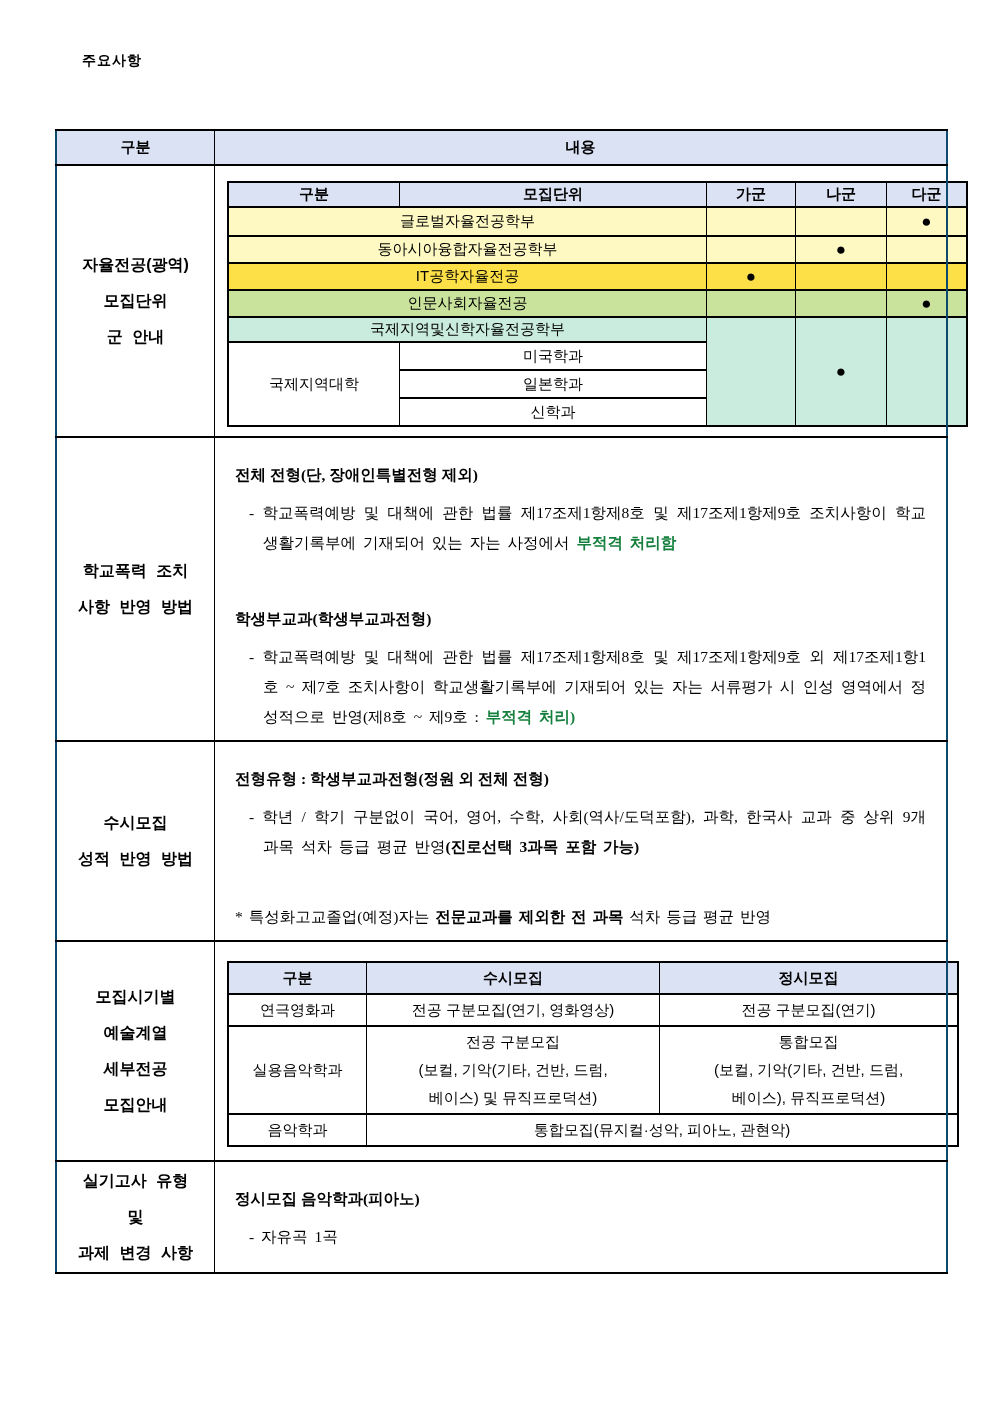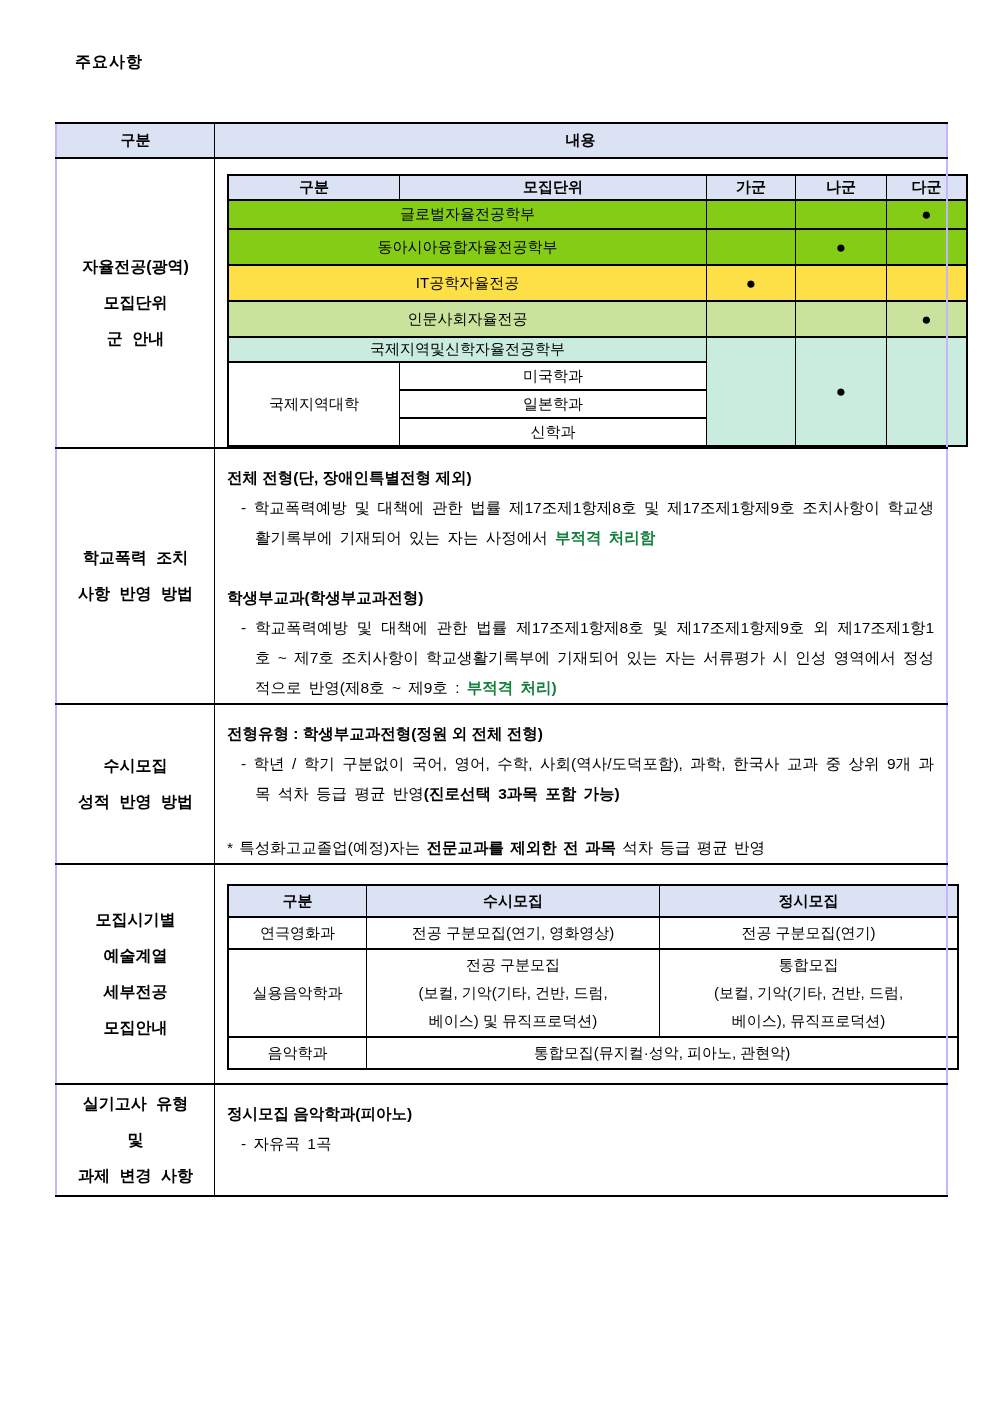--- a/index.html
+++ b/index.html
@@ -1,53 +1,53 @@
 <!DOCTYPE html>
 <html><head>
 <meta charset="utf-8">
 <style>
   html,body{margin:0;padding:0;background:#ffffff;}
   .page{position:relative;width:992px;height:1403px;background:#fff;
         font-family:"Liberation Sans","DejaVu Sans",sans-serif;color:#000;overflow:hidden;}
-  .doc-title{position:absolute;left:75px;top:52px;font-size:16px;font-weight:bold;letter-spacing:1px;}
+  .doc-title{position:absolute;left:82px;top:52px;font-size:14px;font-weight:bold;letter-spacing:1px;}
 
   
   table{border-collapse:collapse;table-layout:fixed;}
-  .main{position:absolute;left:55px;top:122px;width:886px;border:2px solid #c4b5fd;}
+  .main{position:absolute;left:55px;top:129px;width:886px;border:2px solid #0c4a6e;}
   .main > tbody > tr > th,
   .main > tbody > tr > td{border:1px solid #000;border-top-width:2px;border-bottom-width:2px;}
   .main .col-cat{width:155px;}
   .main .col-body{width:729px;}
   .main .hdr-row{height:35px;}
   .main .hdr-cell{background:#dbe2f3;font-size:15px;font-weight:bold;text-align:center;vertical-align:middle;}
   .cat-cell{text-align:center;vertical-align:middle;font-weight:bold;font-size:16px;
             line-height:36px;white-space:pre-line;word-spacing:5px;}
   .body-cell{vertical-align:top;padding:0;}
 
   
   .txt{padding:14px 12px 0 12px;font-size:15.5px;}
-  .txt p{margin:0;}
+  .txt p{margin:8px;font-family:Liberation Serif, serif;}
   .h{font-weight:bold;line-height:30px;}
   .bullet{padding-left:28px;text-indent:-14px;text-align:justify;line-height:30px;word-spacing:3px;}
   .note{line-height:30px;word-spacing:2px;}
   .gap30{height:30px;}
   .gap24{height:24px;}
   .blue{color:#15803d;font-weight:bold;}
   .b{font-weight:bold;}
   .pre{white-space:pre-line;}
 
   
   .inner{margin:15px 0 0 12px;width:714px;border:2px solid #000;font-size:15px;}
   .inner td{border:1px solid #000;border-top-width:2px;border-bottom-width:2px;
             text-align:center;vertical-align:middle;padding:1px 2px;}
   .inner .ihdr{background:#dbe2f3;font-weight:bold;}
   .t1 .c-gubun{width:166px;}  .t1 .c-unit{width:302px;}
   .t1 .c-ga{width:84px;} .t1 .c-na{width:86px;} .t1 .c-da{width:75px;}
-  .t1 tr{height:36px;} .t1 tr.ihdr-row{height:25px;}
-  .bg-red{background:#84cc16;} .bg-yellow{background:#fde047;}
+  .t1 tr{height:27px;} .t1 tr.ihdr-row{height:25px;}
+  .bg-red{background:#fef9c3;} .bg-yellow{background:#fde047;}
   .bg-green{background:#c9e29c;} .bg-teal{background:#c9ecde;}
   .dot{font-size:17px;line-height:1;}
 
   .t2{margin-top:19px;}
   .t2 .c-dept{width:133px;} .t2 .c-susi{width:288px;} .t2 .c-jeongsi{width:293px;}
   .t2 tr.ihdr-row{height:30px;}
   .t2 td{line-height:28px;}
   .r-theater{height:30px;} .r-music{height:88px;} .r-classic{height:30px;}
 </style>
 </head>

